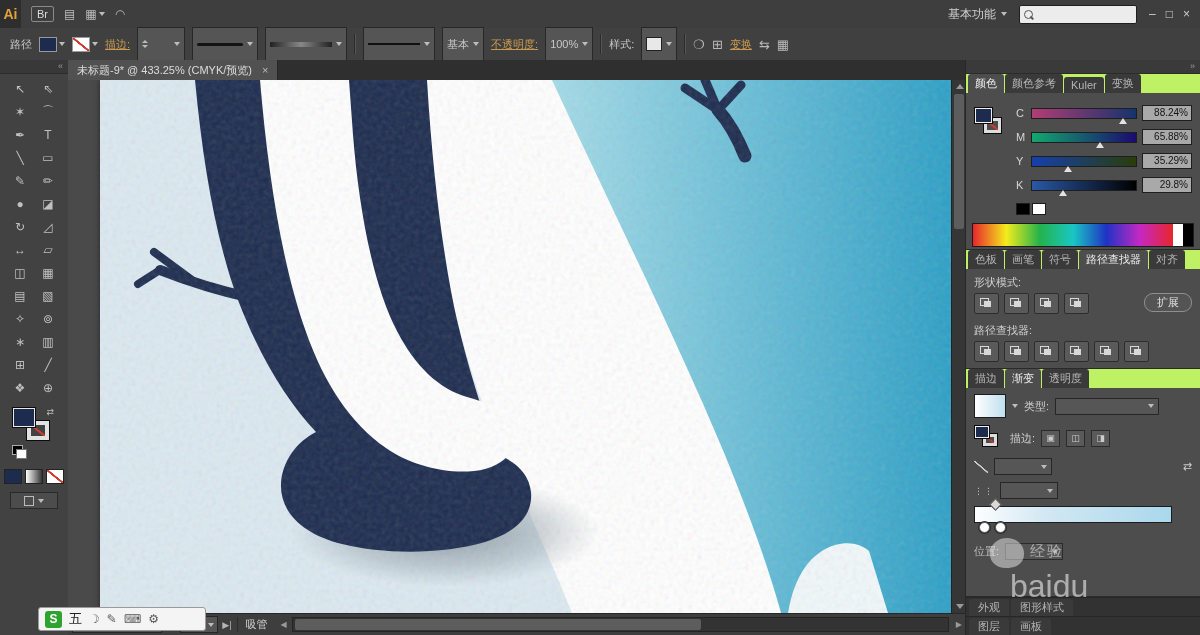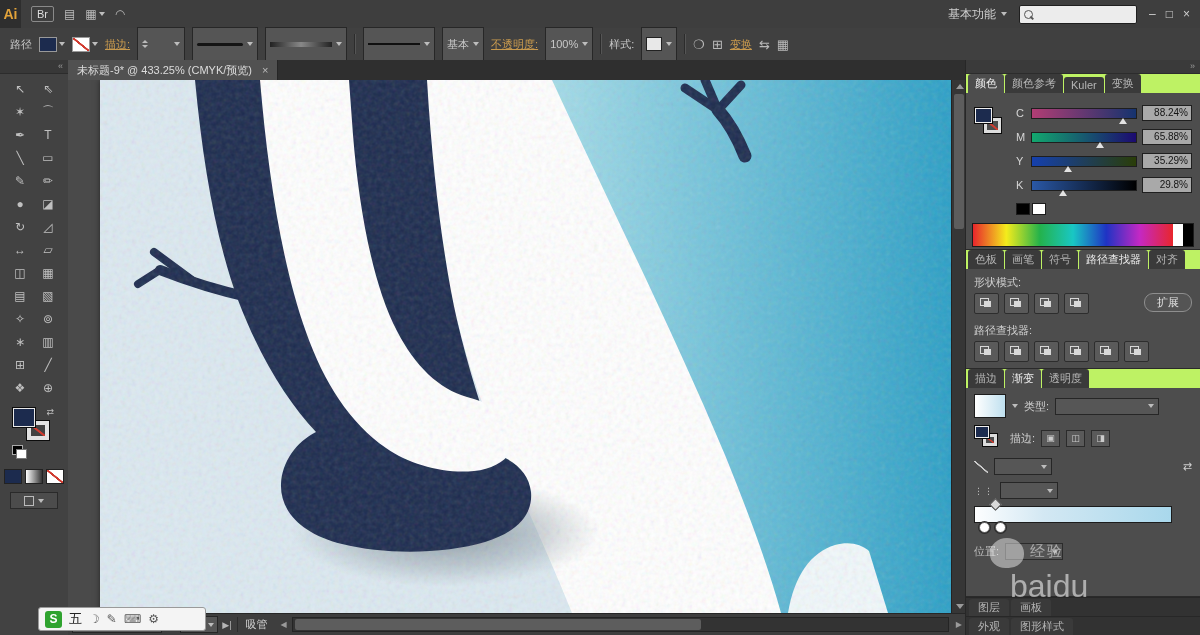--- a/index.html
+++ b/index.html
@@ -541,26 +541,26 @@
       </div>
       <div class="g-row g-dim" style="margin-top:20px">
         <span class="g-label">位置:</span>
         <span class="g-drop" style="width:58px">
             <i class="dda"></i>
           </span>
       </div>
     </div>
 
     <div class="btabs">
+        <div class="ptab">外观</div>
+        <div class="ptab">图形样式</div>
+      </div>
+    <div class="btabs">
         <div class="ptab">图层</div>
         <div class="ptab">画板</div>
-      </div>
-    <div class="btabs">
-        <div class="ptab">外观</div>
-        <div class="ptab">图形样式</div>
       </div>
   </div>
 
   <div class="imebar">
     <span class="ime-logo">S</span>
     <span class="ime-mode">五</span>
     <span class="ime-ic">☽</span>
     <span class="ime-ic">✎</span>
     <span class="ime-ic">⌨</span>
     <span class="ime-ic">⚙</span>

